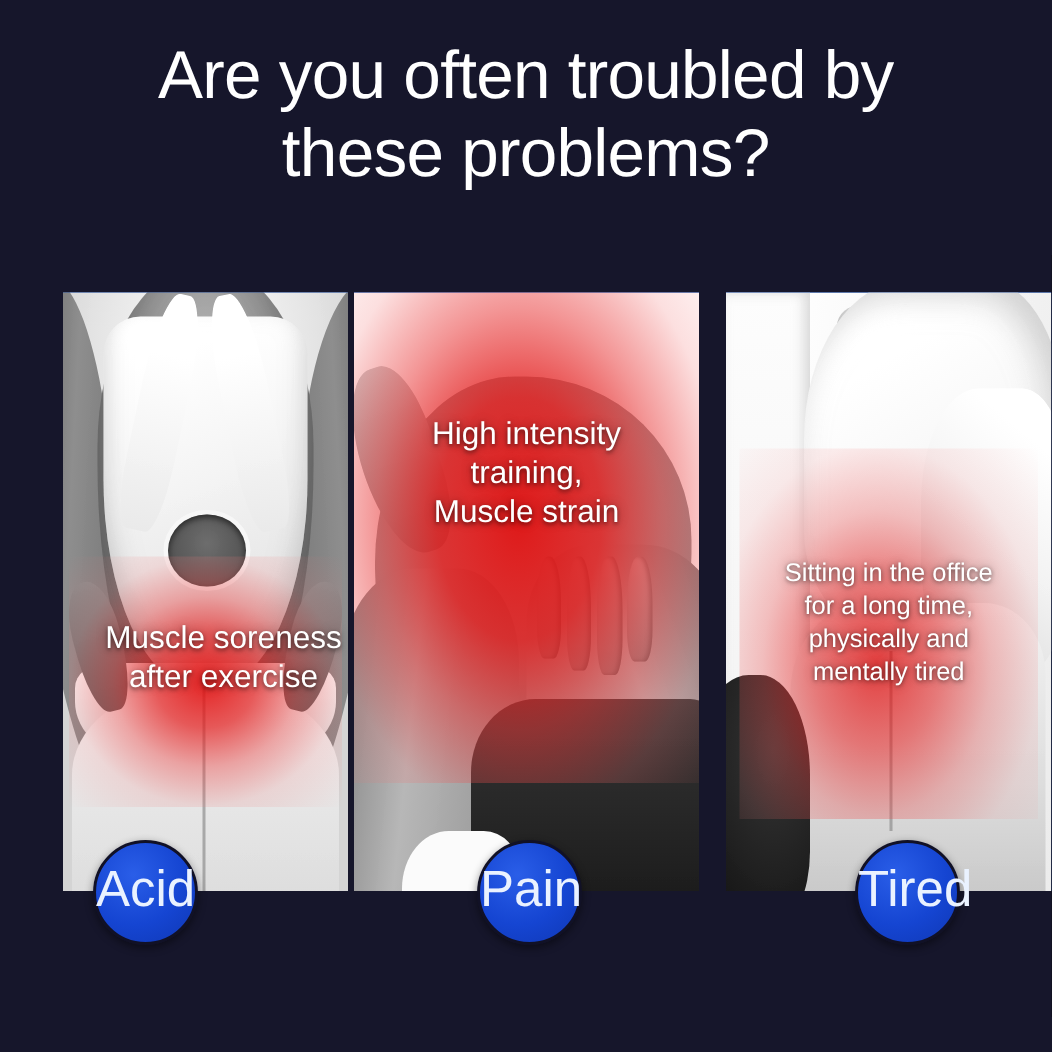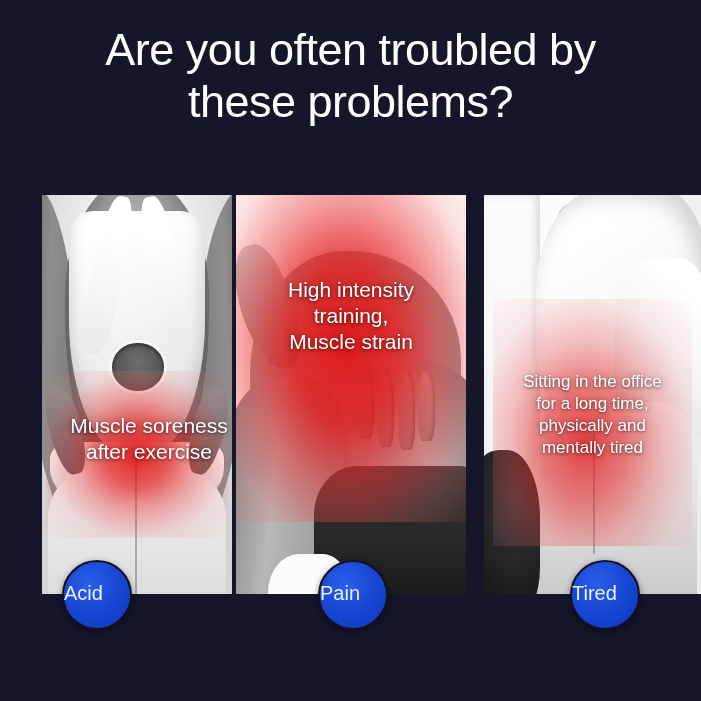--- a/index.html
+++ b/index.html
@@ -318,21 +318,21 @@
   }
 
   
   .badge {
     position: absolute;
     width: 66px; height: 66px;
     border-radius: 50%;
     background: radial-gradient(circle at 38% 32%, #2a5ee8 0%, #1545d2 55%, #0f37b4 100%);
     border: 2px solid #111126;
     color: #eaf2ff;
-    font-size: 20px;
+    font-size: 34px;
     line-height: 62px;
     z-index: 6;
     box-shadow: 0 2px 6px rgba(0,0,0,.45);
   }
   #badge-1 { left: 62px;  top: 560px; }
   #badge-2 { left: 318px; top: 560px; }
   #badge-3 { left: 570px; top: 560px; }
 </style>
 </head>
 <body>

